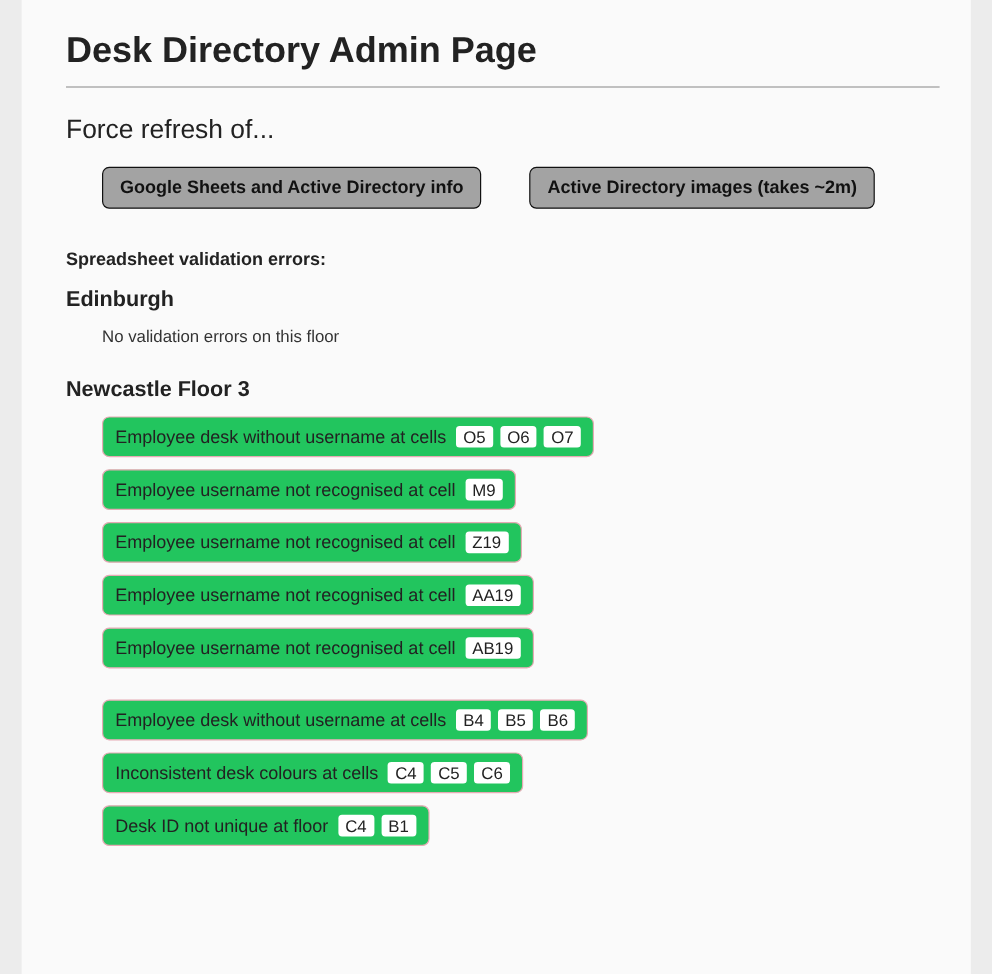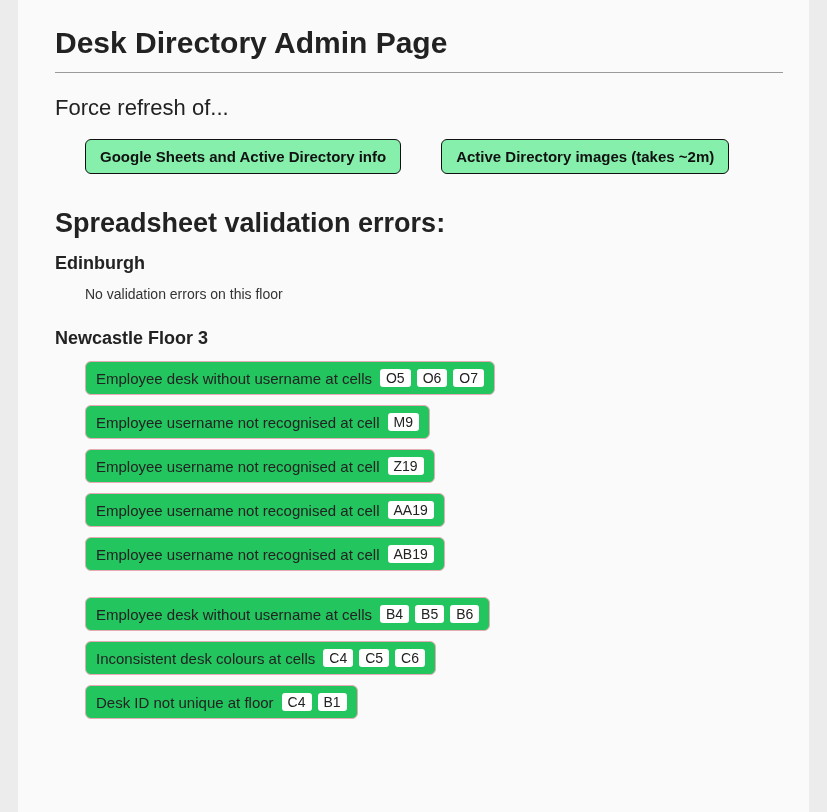--- a/index.html
+++ b/index.html
@@ -39,32 +39,32 @@
       color: #222;
       margin-bottom: 18px;
     }
     .button-row {
       display: flex;
       gap: 40px;
       margin-left: 30px;
       margin-bottom: 34px;
     }
     .btn {
-      background: #86efac;
+      background: #a3a3a3;
       border: 1.5px solid #111;
       border-radius: 6px;
       padding: 8px 14px;
       font-size: 15px;
       font-weight: 700;
       color: #111;
       cursor: pointer;
       font-family: inherit;
     }
     h2.section {
-      font-size: 27px;
+      font-size: 15px;
       font-weight: 600;
       margin-top: 8px;
       margin-bottom: 14px;
     }
     h3.floor {
       font-size: 18px;
       font-weight: 600;
       color: #222;
       margin-top: 4px;
       margin-bottom: 12px;

